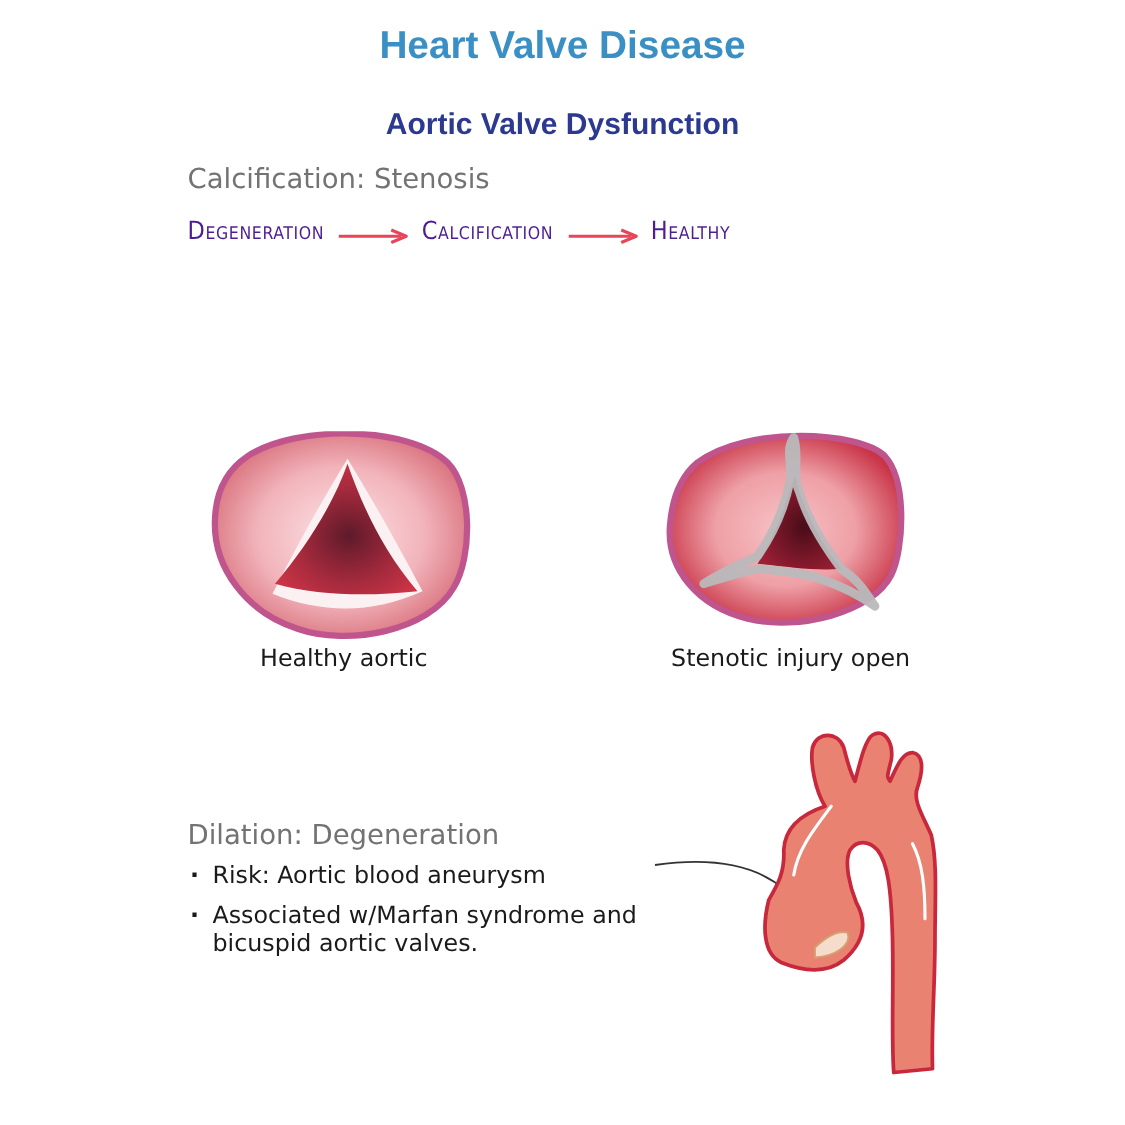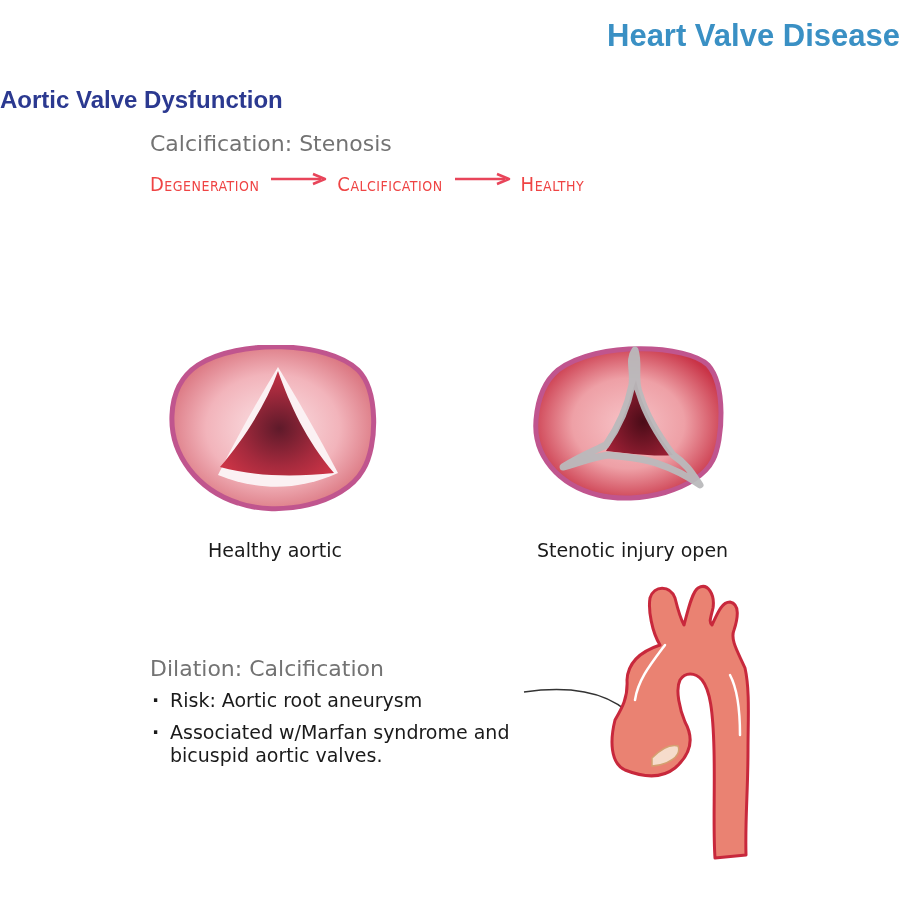--- a/index.html
+++ b/index.html
@@ -1,30 +1,30 @@
 <!DOCTYPE html>
 <html><head>
 <meta charset="utf-8">
 <style>
   html, body { margin: 0; padding: 0; background: #ffffff; }
   body { width: 900px; height: 900px; position: relative; overflow: hidden;
          font-family: "Liberation Sans", "DejaVu Sans", sans-serif; color: #1a1a1a; }
   .abs { position: absolute; }
-  .title { left: 0; width: 900px; top: 18px; text-align: right; font-size: 31px; font-weight: bold; color: #3a90c4; }
-  .subtitle { left: 0; width: 900px; top: 86px; font-size: 24px; font-weight: bold; color: #2b3990; }
+  .title { left: 0; width: 900px; top: 18px; text-align: center; font-size: 31px; font-weight: bold; color: #3a90c4; }
+  .subtitle { left: 0; width: 900px; top: 86px; text-align: center; font-size: 24px; font-weight: bold; color: #2b3990; }
   .section-heading { font-size: 22px; color: #737373; font-family: "DejaVu Sans", sans-serif; }
-  .flow { left: 150px; top: 172px; display: flex; align-items: flex-start; gap: 10px;
+  .flow { left: 150px; top: 172px; display: flex; align-items: flex-end; gap: 10px;
           font-family: "DejaVu Sans Condensed", "DejaVu Sans", sans-serif; font-size: 20px;
-          font-variant: small-caps; color: #ef4444; letter-spacing: 0.5px; }
+          font-variant: small-caps; color: #4c1d95; letter-spacing: 0.5px; }
   .flow .step { font-stretch: condensed; }
   .flow .arrow { display: inline-block; width: 58px; height: 14px; }
   ul.bullets { list-style: none; margin: 0; padding: 0; font-family: "DejaVu Sans", sans-serif; font-size: 19px; line-height: 23px; color: #1a1a1a; }
   ul.bullets li { position: relative; padding-left: 20px; margin-bottom: 9px; }
   ul.bullets li::before { content: "·"; position: absolute; left: 2px; top: 0; font-weight: bold; }
-  .caption { font-family: "DejaVu Sans", sans-serif; font-size: 19px; text-align: center; line-height: 23px; color: #1a1a1a; margin-top: 23px; }
+  .caption { font-family: "DejaVu Sans", sans-serif; font-size: 19px; text-align: center; line-height: 23px; color: #1a1a1a; }
 </style>
 </head>
 <body>
 
 <div class="abs title">Heart Valve Disease</div>
 <div class="abs subtitle">Aortic Valve Dysfunction</div>
 
 <div class="abs section-heading" style="left:150px; top:131px;">Calcification: Stenosis</div>
 
 <div class="abs flow">
@@ -78,24 +78,24 @@
       <stop offset="100%" stop-color="#9e2035"></stop>
     </radialGradient>
   </defs>
   <path d="M30 25 C70 -5 160 0 180 20 C198 40 195 95 185 115 C170 145 110 160 70 150 C30 140 5 110 8 75 C10 50 18 35 30 25 Z" fill="url(#svRing)" stroke="#c0558e" stroke-width="5"></path>
   <path d="M108 35 C112 55 125 85 145 110 C125 112 100 108 78 106 C92 85 100 60 108 35 Z" fill="url(#svCenter)"></path>
   <path d="M107 5 C112 20 105 35 112 50 C118 70 130 90 145 110 C160 120 165 130 172 140 C158 130 140 122 128 118 C110 112 95 112 80 110 C65 112 50 118 35 122 C50 112 65 106 78 100 C92 80 100 60 104 40 C106 25 100 15 107 5 Z" fill="none" stroke="#b9b9bc" stroke-width="7" stroke-linejoin="round" opacity="0.95"></path>
 </svg>
 
 <div class="abs caption" style="left:505px; top:516px; width:255px;">Stenotic injury open</div>
 
-<div class="abs section-heading" style="left:150px; top:656px;">Dilation: Calcification</div>
+<div class="abs section-heading" style="left:150px; top:656px;">Dilation: Degeneration</div>
 
 <ul class="abs bullets" style="left:150px; top:689px; width:380px;">
-  <li>Risk: Aortic root aneurysm</li>
+  <li>Risk: Aortic blood aneurysm</li>
   <li>Associated w/Marfan syndrome and bicuspid aortic valves.</li>
 </ul>
 
 <svg class="abs" style="left:510px; top:580px;" width="280" height="290" viewBox="0 0 280 290">
   <path d="M14 112 C70 104 110 115 132 148" fill="none" stroke="#333" stroke-width="1.5"></path>
   <path d="M150 65 C142 52 138 30 140 18 C144 5 160 5 165 18 C168 30 170 38 174 45 C178 30 182 12 188 8 C198 2 205 15 203 28 C200 40 199 42 202 45 C208 32 212 22 220 22 C230 24 228 38 224 50 C220 60 228 72 235 88 C240 110 238 140 238 170 C238 210 235 240 236 275 L205 278 C203 250 205 210 204 170 C203 130 200 110 192 100 C185 92 175 92 170 100 C165 110 170 130 175 142 C185 160 180 175 165 188 C150 200 130 196 115 190 C100 183 100 160 105 140 C112 128 118 118 117 100 C118 80 135 70 150 65 Z" fill="#ea8272" stroke="#c8283c" stroke-width="3" stroke-linejoin="round"></path>
   <path d="M155 65 C140 85 128 100 125 120" fill="none" stroke="#ffffff" stroke-width="2.5" stroke-linecap="round"></path>
   <path d="M220 95 C228 110 230 130 230 155" fill="none" stroke="#ffffff" stroke-width="2.5" stroke-linecap="round"></path>
   <path d="M142 178 C150 170 160 164 168 166 C172 176 158 185 142 186 Z" fill="#f6dccb" stroke="#d4a070" stroke-width="1.5"></path>
 </svg>

